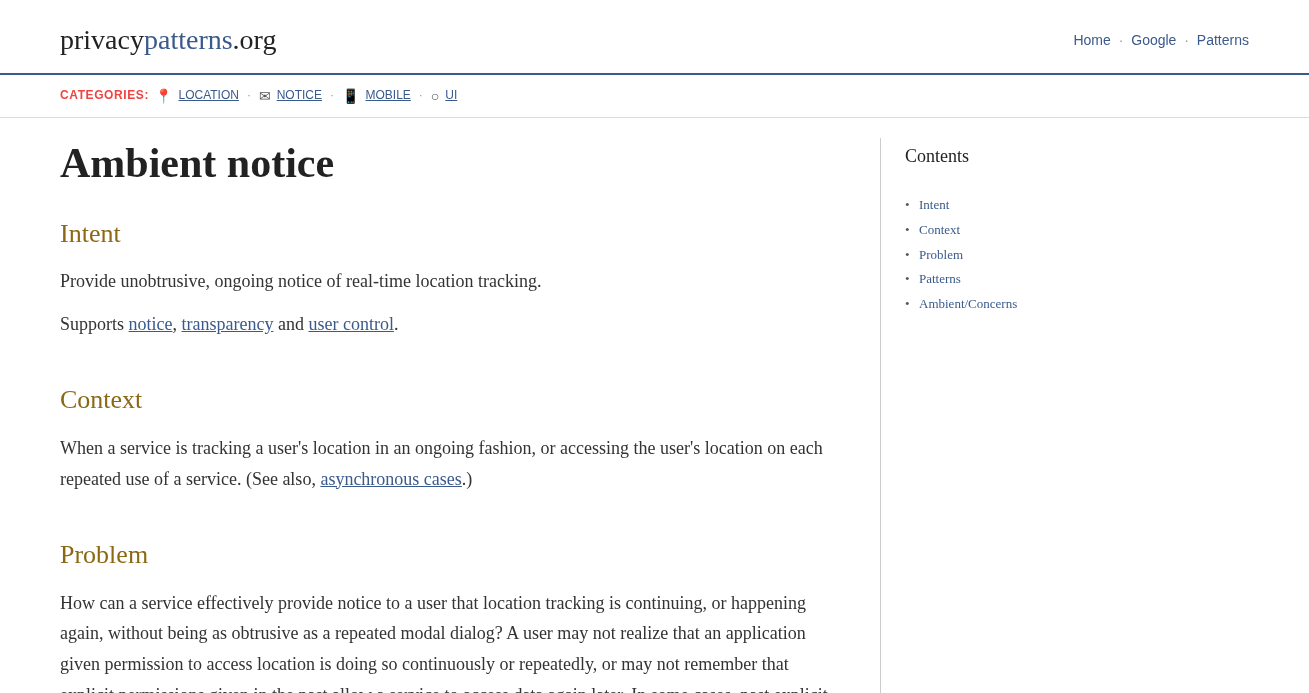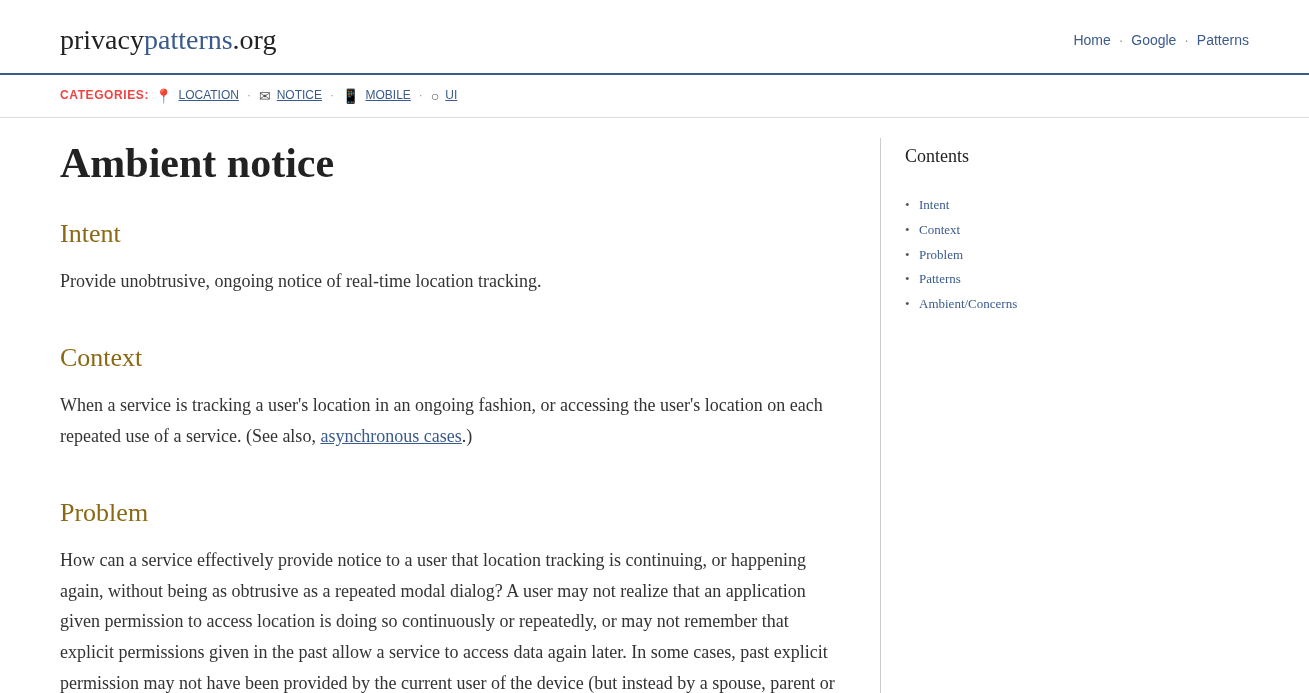--- a/index.html
+++ b/index.html
@@ -211,20 +211,23 @@
 
 <div id="main-layout">
 
   <div id="content">
     <h1 id="page-title">Ambient notice</h1>
 
     <h2 class="section-heading">Intent</h2>
     <p class="section-text">
       Provide unobtrusive, ongoing notice of real-time location tracking.
     </p>
+    <p class="section-text">
+      Supports <a href="#">notice</a>, <a href="#">transparency</a> and <a href="#">user control</a>.
+    </p>
 
     <div class="section-divider"></div>
 
     <h2 class="section-heading">Context</h2>
     <p class="section-text">
       When a service is tracking a user's location in an ongoing fashion, or accessing the user's location on each repeated use of a service. (See also, <a href="#">asynchronous cases</a>.)
     </p>
 
     <div class="section-divider"></div>
 

